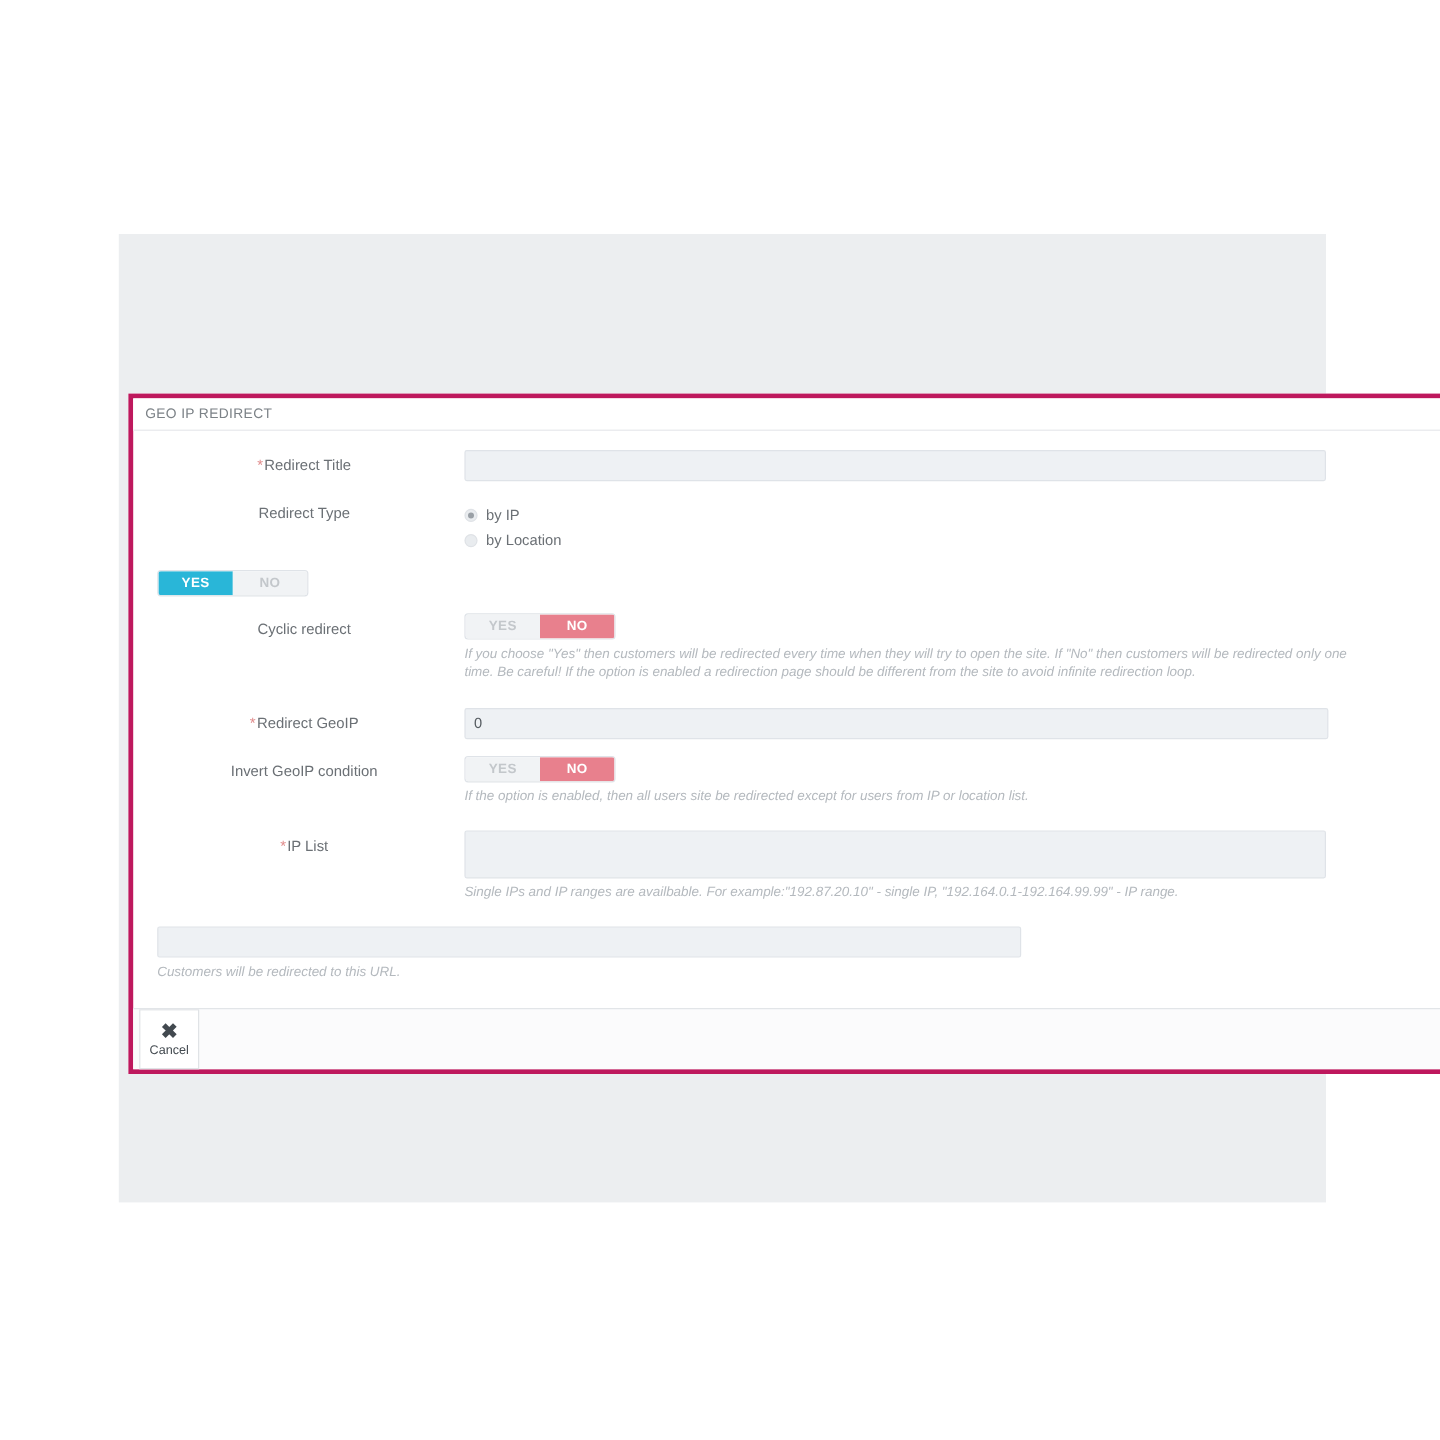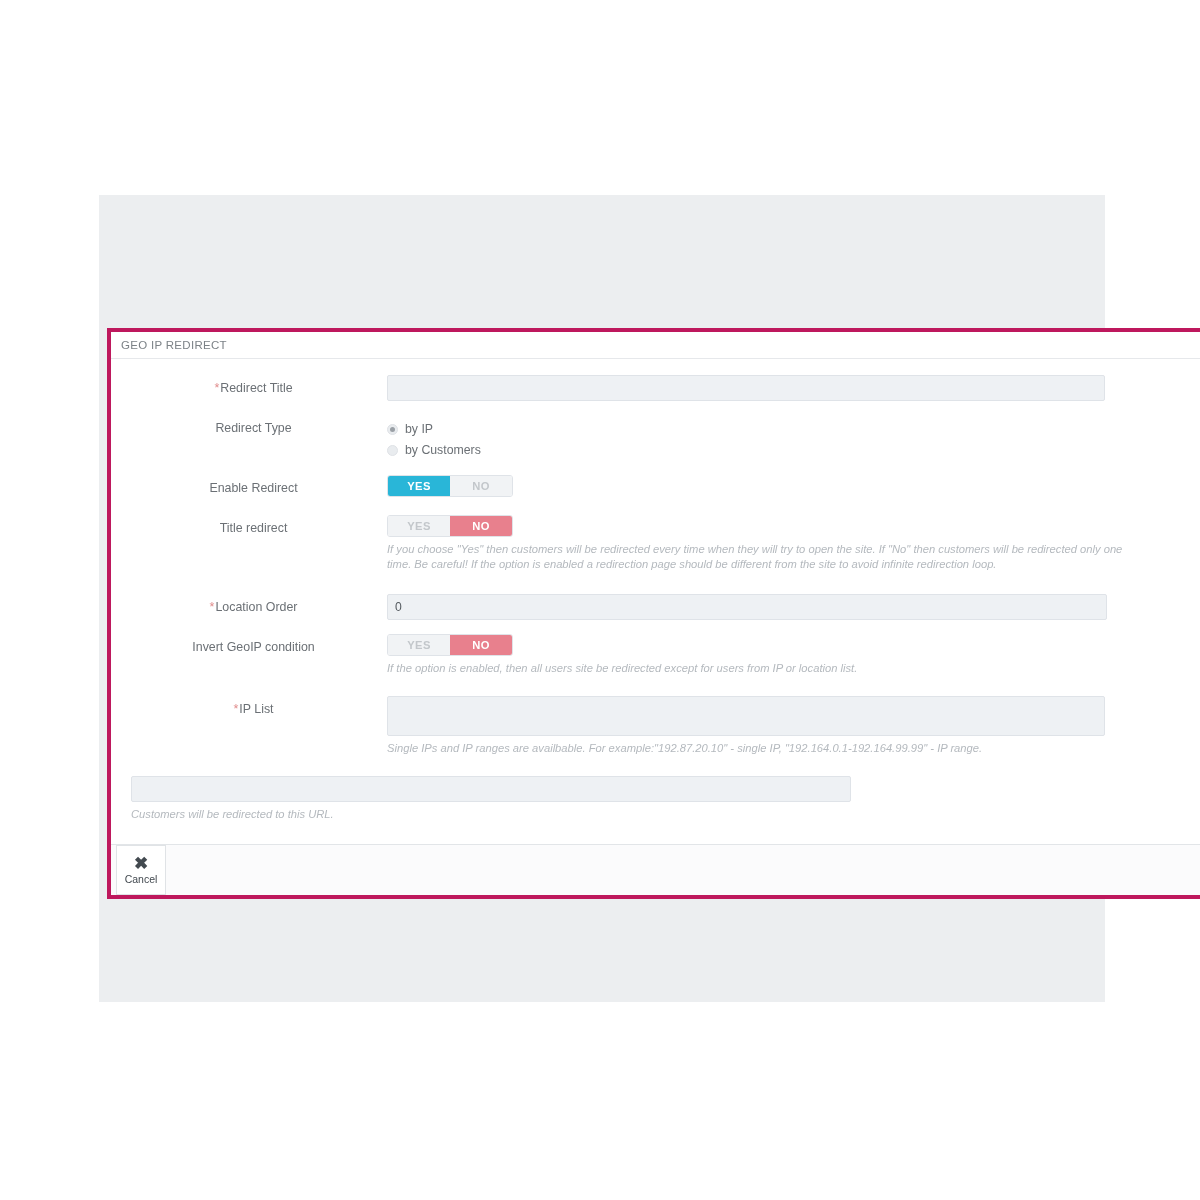--- a/index.html
+++ b/index.html
@@ -247,52 +247,51 @@
     <div class="form-row">
       <div class="col-label">Redirect Type</div>
       <div class="col-field">
         <div class="radio-group">
           <div class="radio-line">
             <span class="radio-mark on"></span>
             <span class="radio-text">by IP</span>
           </div>
           <div class="radio-line">
             <span class="radio-mark"></span>
-            <span class="radio-text">by Customers</span>
+            <span class="radio-text">by Location</span>
           </div>
         </div>
       </div>
     </div>
 
     <div class="form-row">
-      <div class="col-label">Enable Redirect</div>
       <div class="col-field">
         <div class="switch">
           <span class="on-yes">YES</span>
           <span>NO</span>
         </div>
       </div>
     </div>
 
     <div class="form-row tight">
-      <div class="col-label">Title redirect</div>
+      <div class="col-label">Cyclic redirect</div>
       <div class="col-field">
         <div class="switch">
           <span>YES</span>
           <span class="on-no">NO</span>
         </div>
         <div class="help">If you choose "Yes" then customers will be redirected every time when they will try to open the site. If "No" then customers will be redirected only one time. Be careful! If the option is enabled a redirection page should be different from the site to avoid infinite redirection loop.</div>
       </div>
     </div>
 
     <div style="height:18px"></div>
 
     <div class="form-row">
       <div class="col-label">
-        <span class="req">*</span><span>Location Order</span>
+        <span class="req">*</span><span>Redirect GeoIP</span>
       </div>
       <div class="col-field">
         <input class="txt wide" type="text" value="0" style="">
       </div>
     </div>
 
     <div class="form-row tight">
       <div class="col-label">Invert GeoIP condition</div>
       <div class="col-field">
         <div class="switch">

